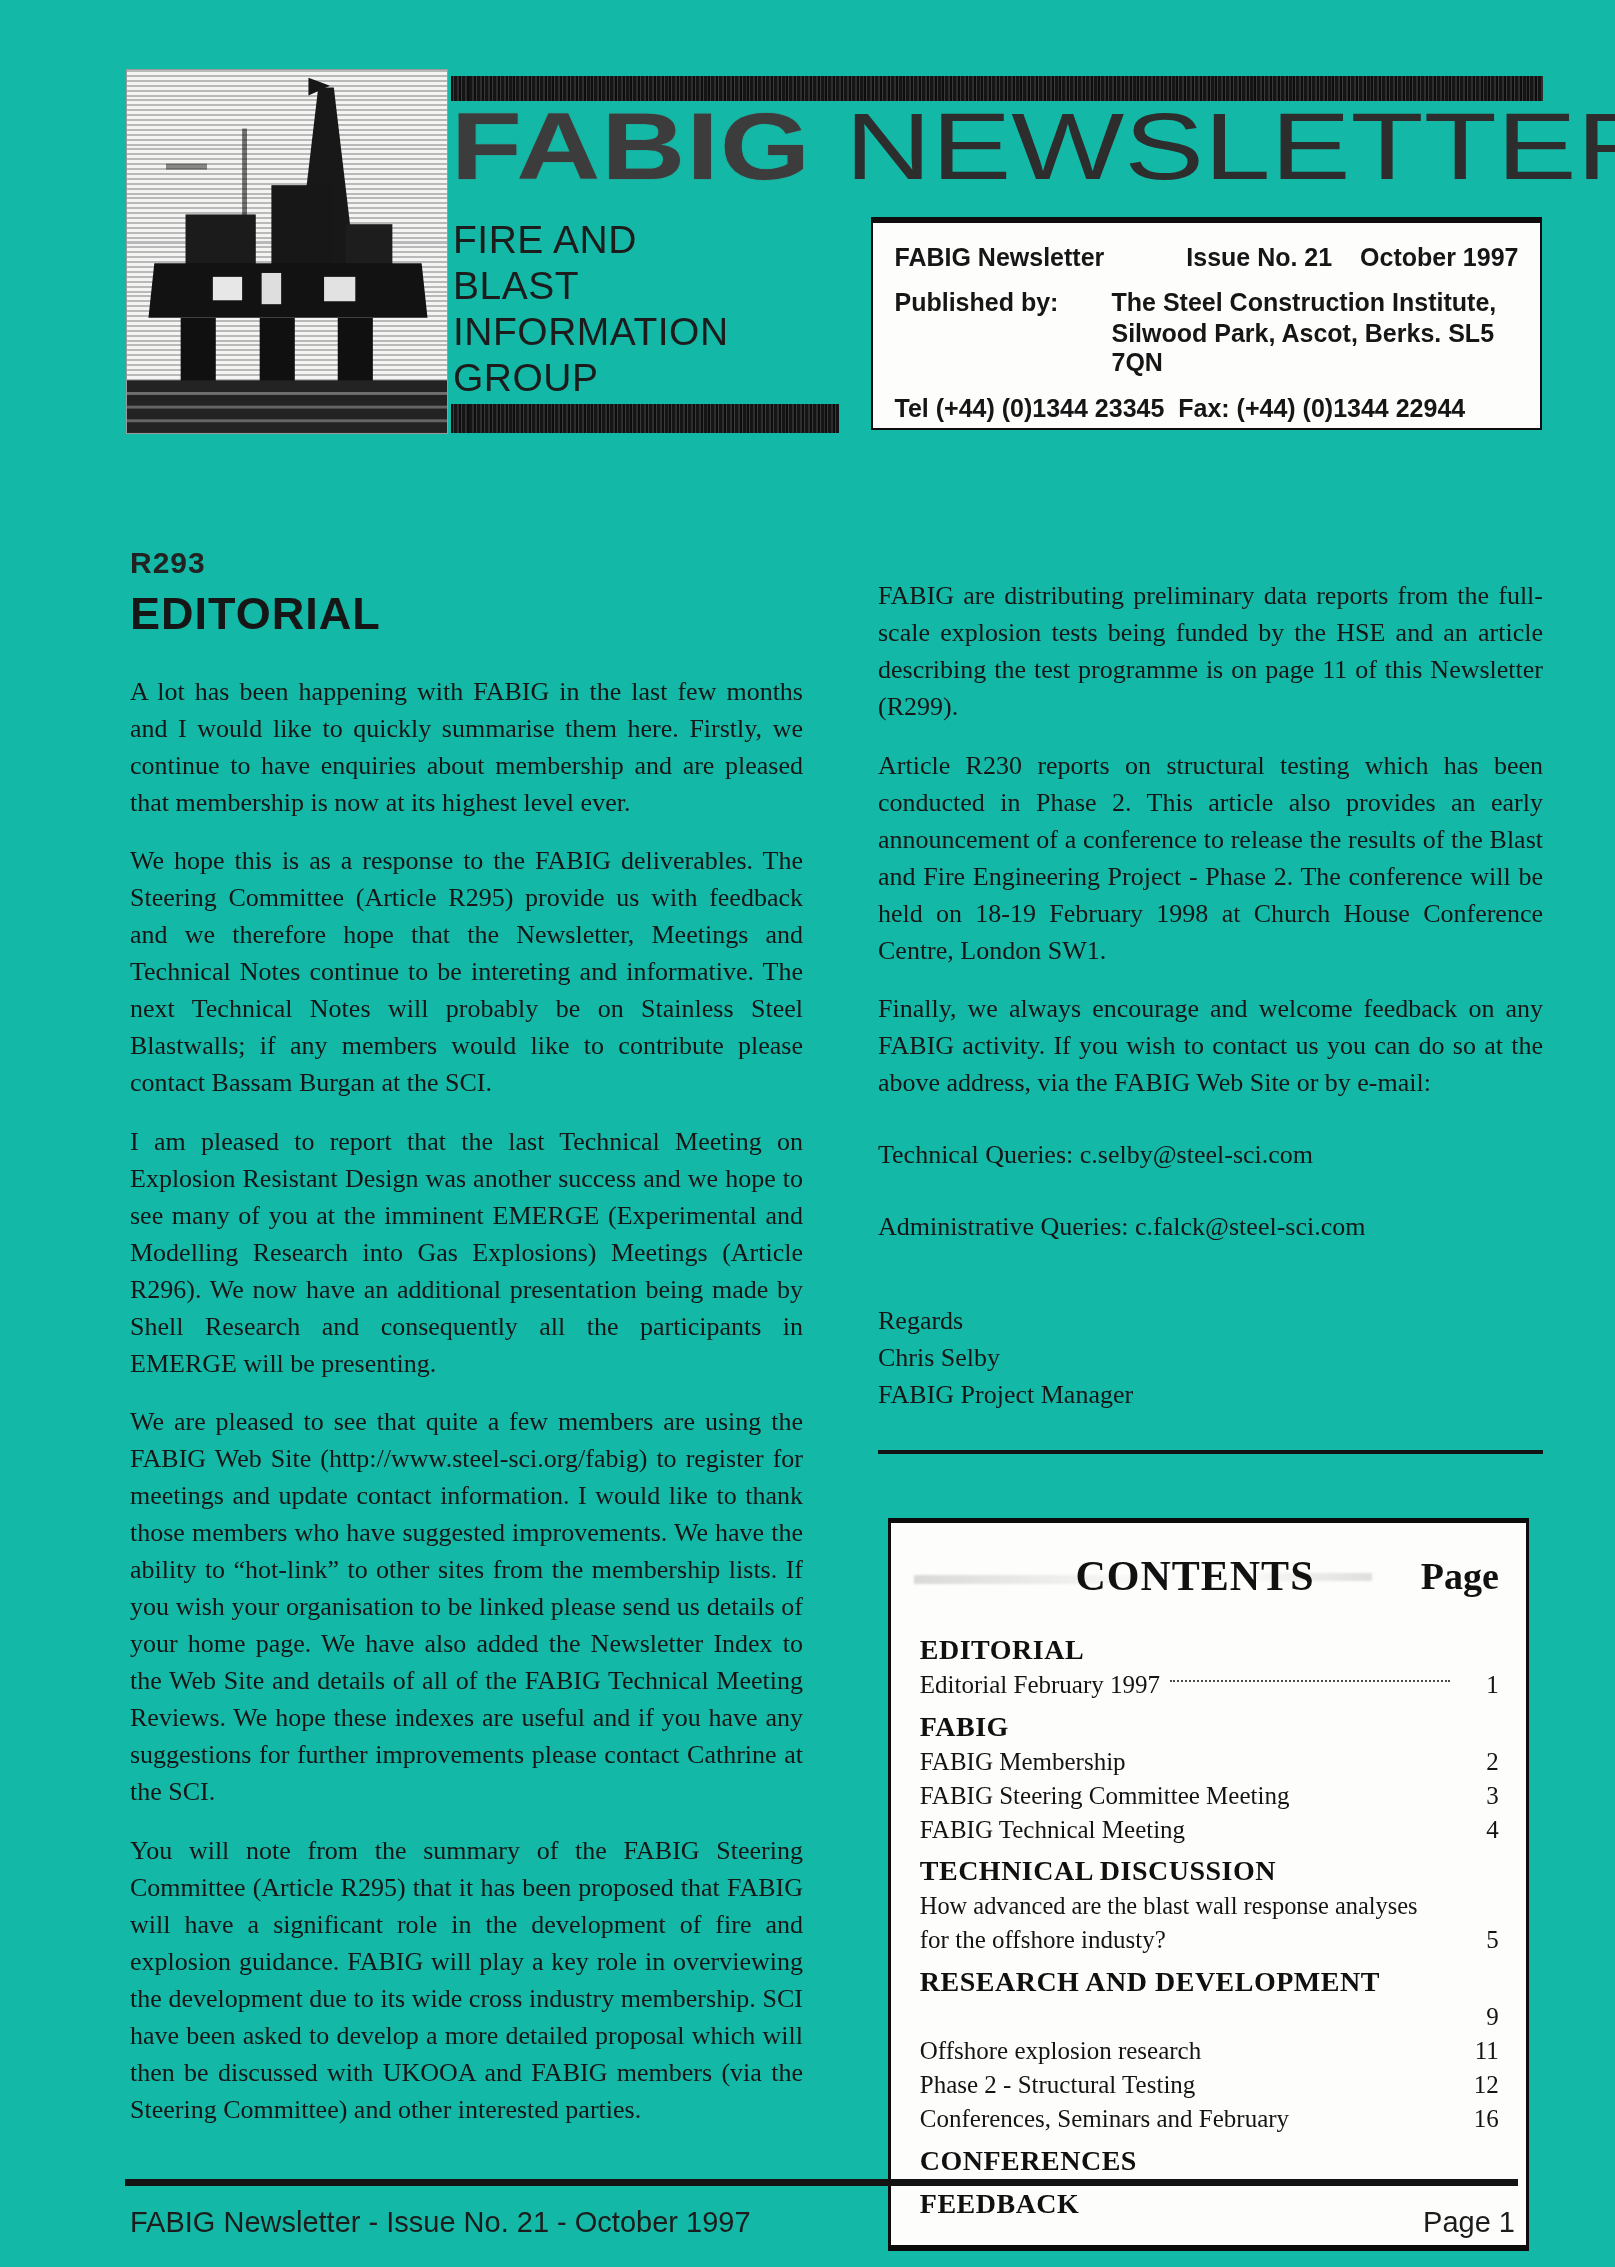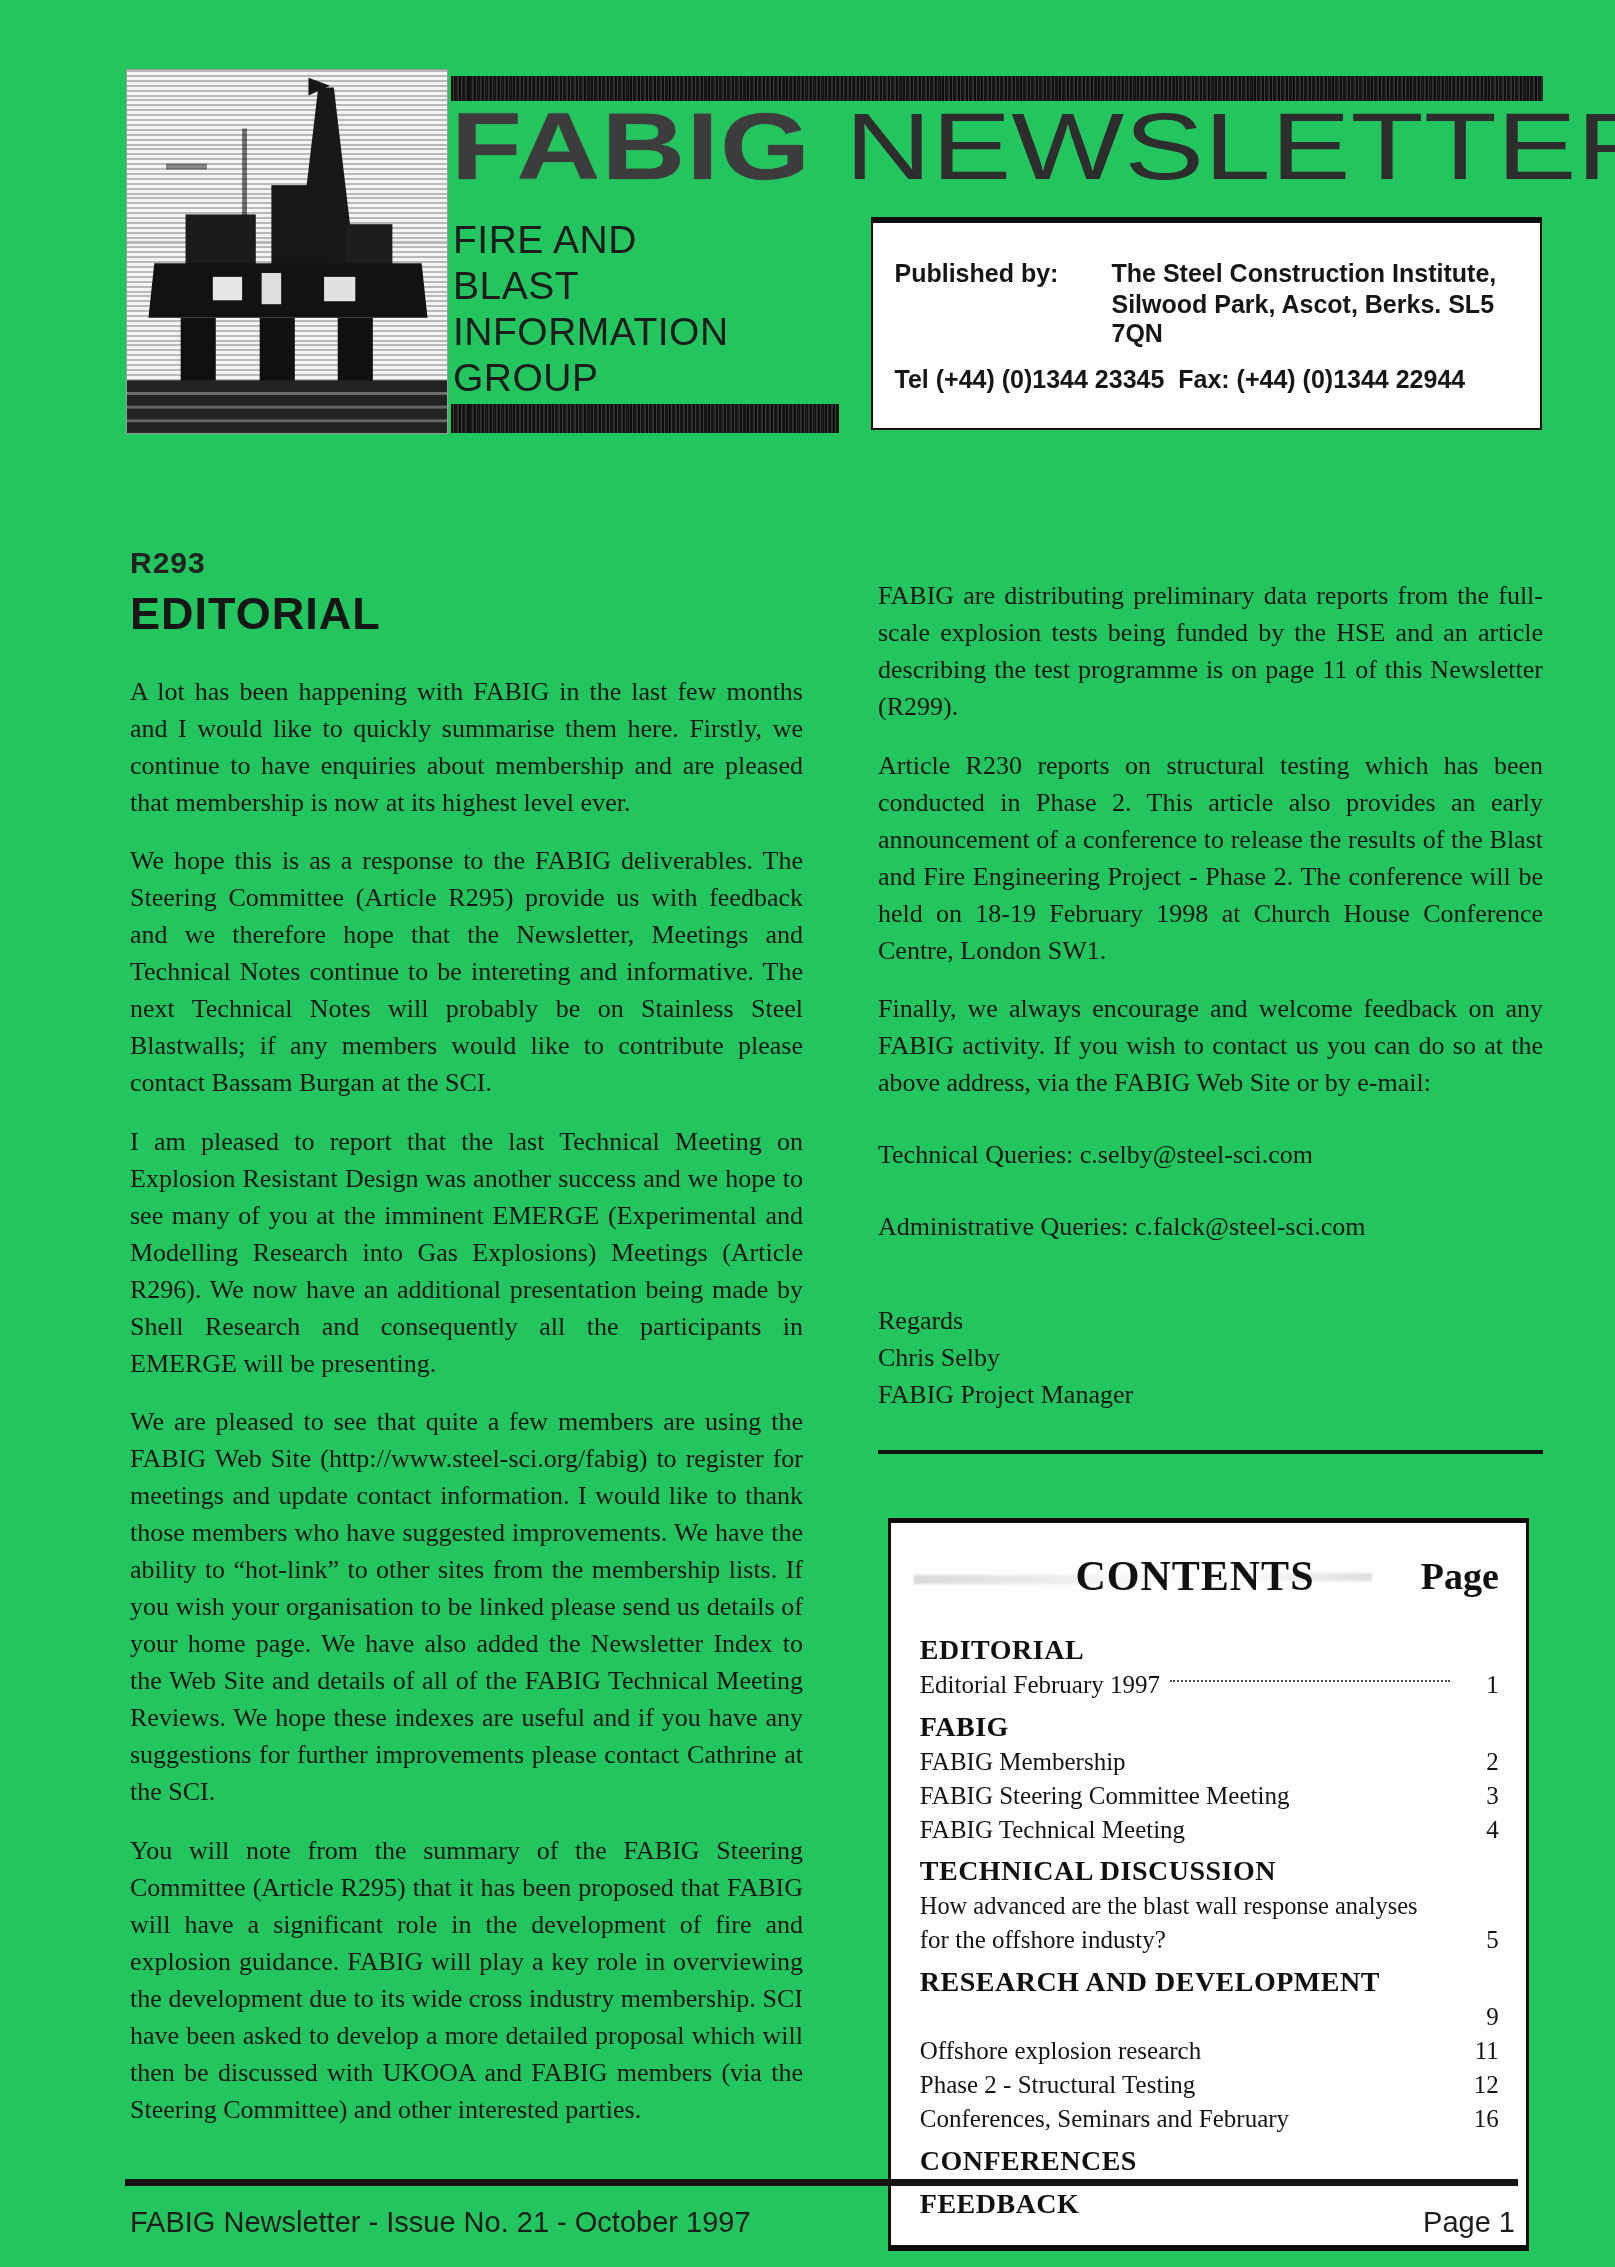--- a/index.html
+++ b/index.html
@@ -1,18 +1,18 @@
 <!DOCTYPE html>
 <html><head>
 <meta charset="utf-8">
 <style>
   html,body{margin:0;padding:0;background:#e8e8e6;}
   .page{
     position:relative; width:1616px; height:2267px; margin:0 auto;
-    background:#22c55e; overflow:hidden;
+    background:#14b8a6; overflow:hidden;
     font-family:"Liberation Serif", serif; color:#1a1a1a;
   }
 
   
   .rig-photo{
     position:absolute; left:127px; top:70px; width:320px; height:363px;
     background:repeating-linear-gradient(180deg,#b9b9b9 0 2px,#f4f4f2 2px 4.9px);
     outline:1px solid #9a9a9a;
   }
   .rig-photo svg{position:absolute;left:0;top:0;}
@@ -150,20 +150,25 @@
   <div class="org-block">
     <div>FIRE AND</div>
     <div>BLAST</div>
     <div>INFORMATION</div>
     <div>GROUP</div>
   </div>
 
   <div class="group-bar bar-texture"></div>
 
   <div class="info-box">
+    <div class="info-row1">
+      <span>FABIG Newsletter</span>
+      <span class="cell-issue">Issue No. 21</span>
+      <span class="cell-date">October 1997</span>
+    </div>
     <div class="info-row2">
       <span class="pub-label">Published by:</span>
       <span class="pub-value">
         <div>The Steel Construction Institute,</div>
         <div>Silwood Park, Ascot, Berks. SL5 7QN</div>
       </span>
     </div>
     <div class="info-row3">Tel (+44) (0)1344 23345  Fax: (+44) (0)1344 22944</div>
   </div>
 

